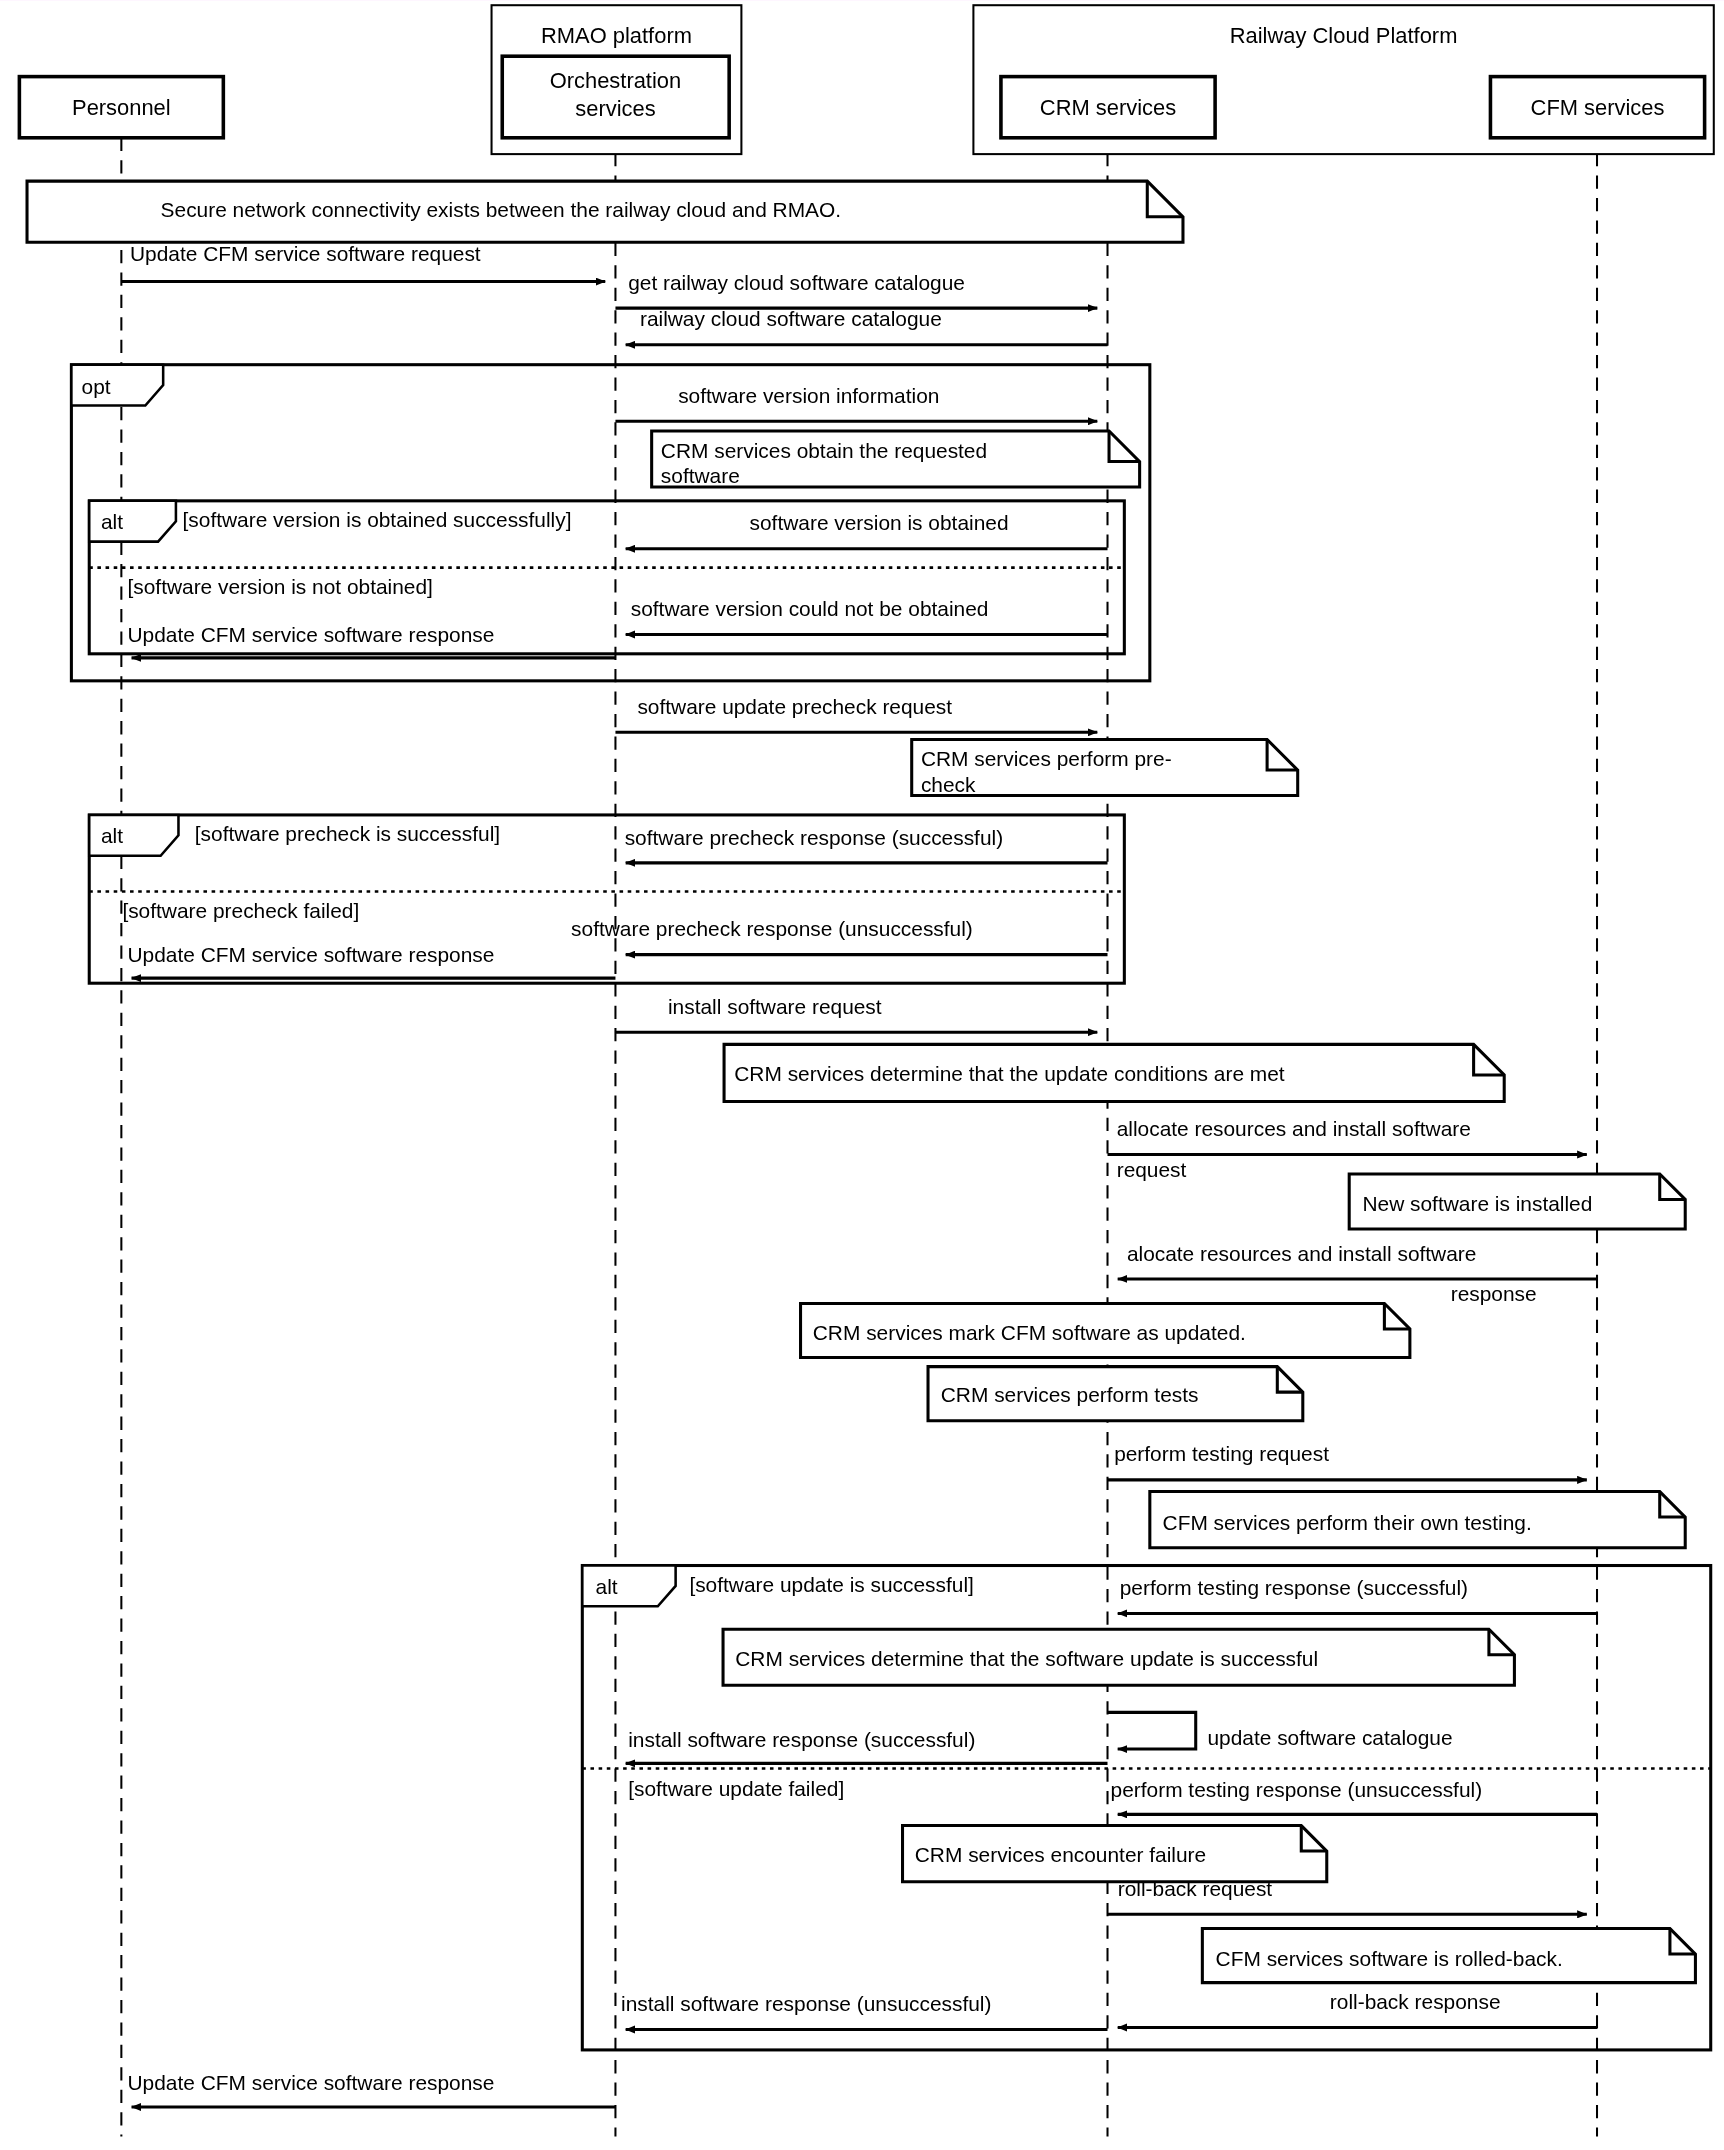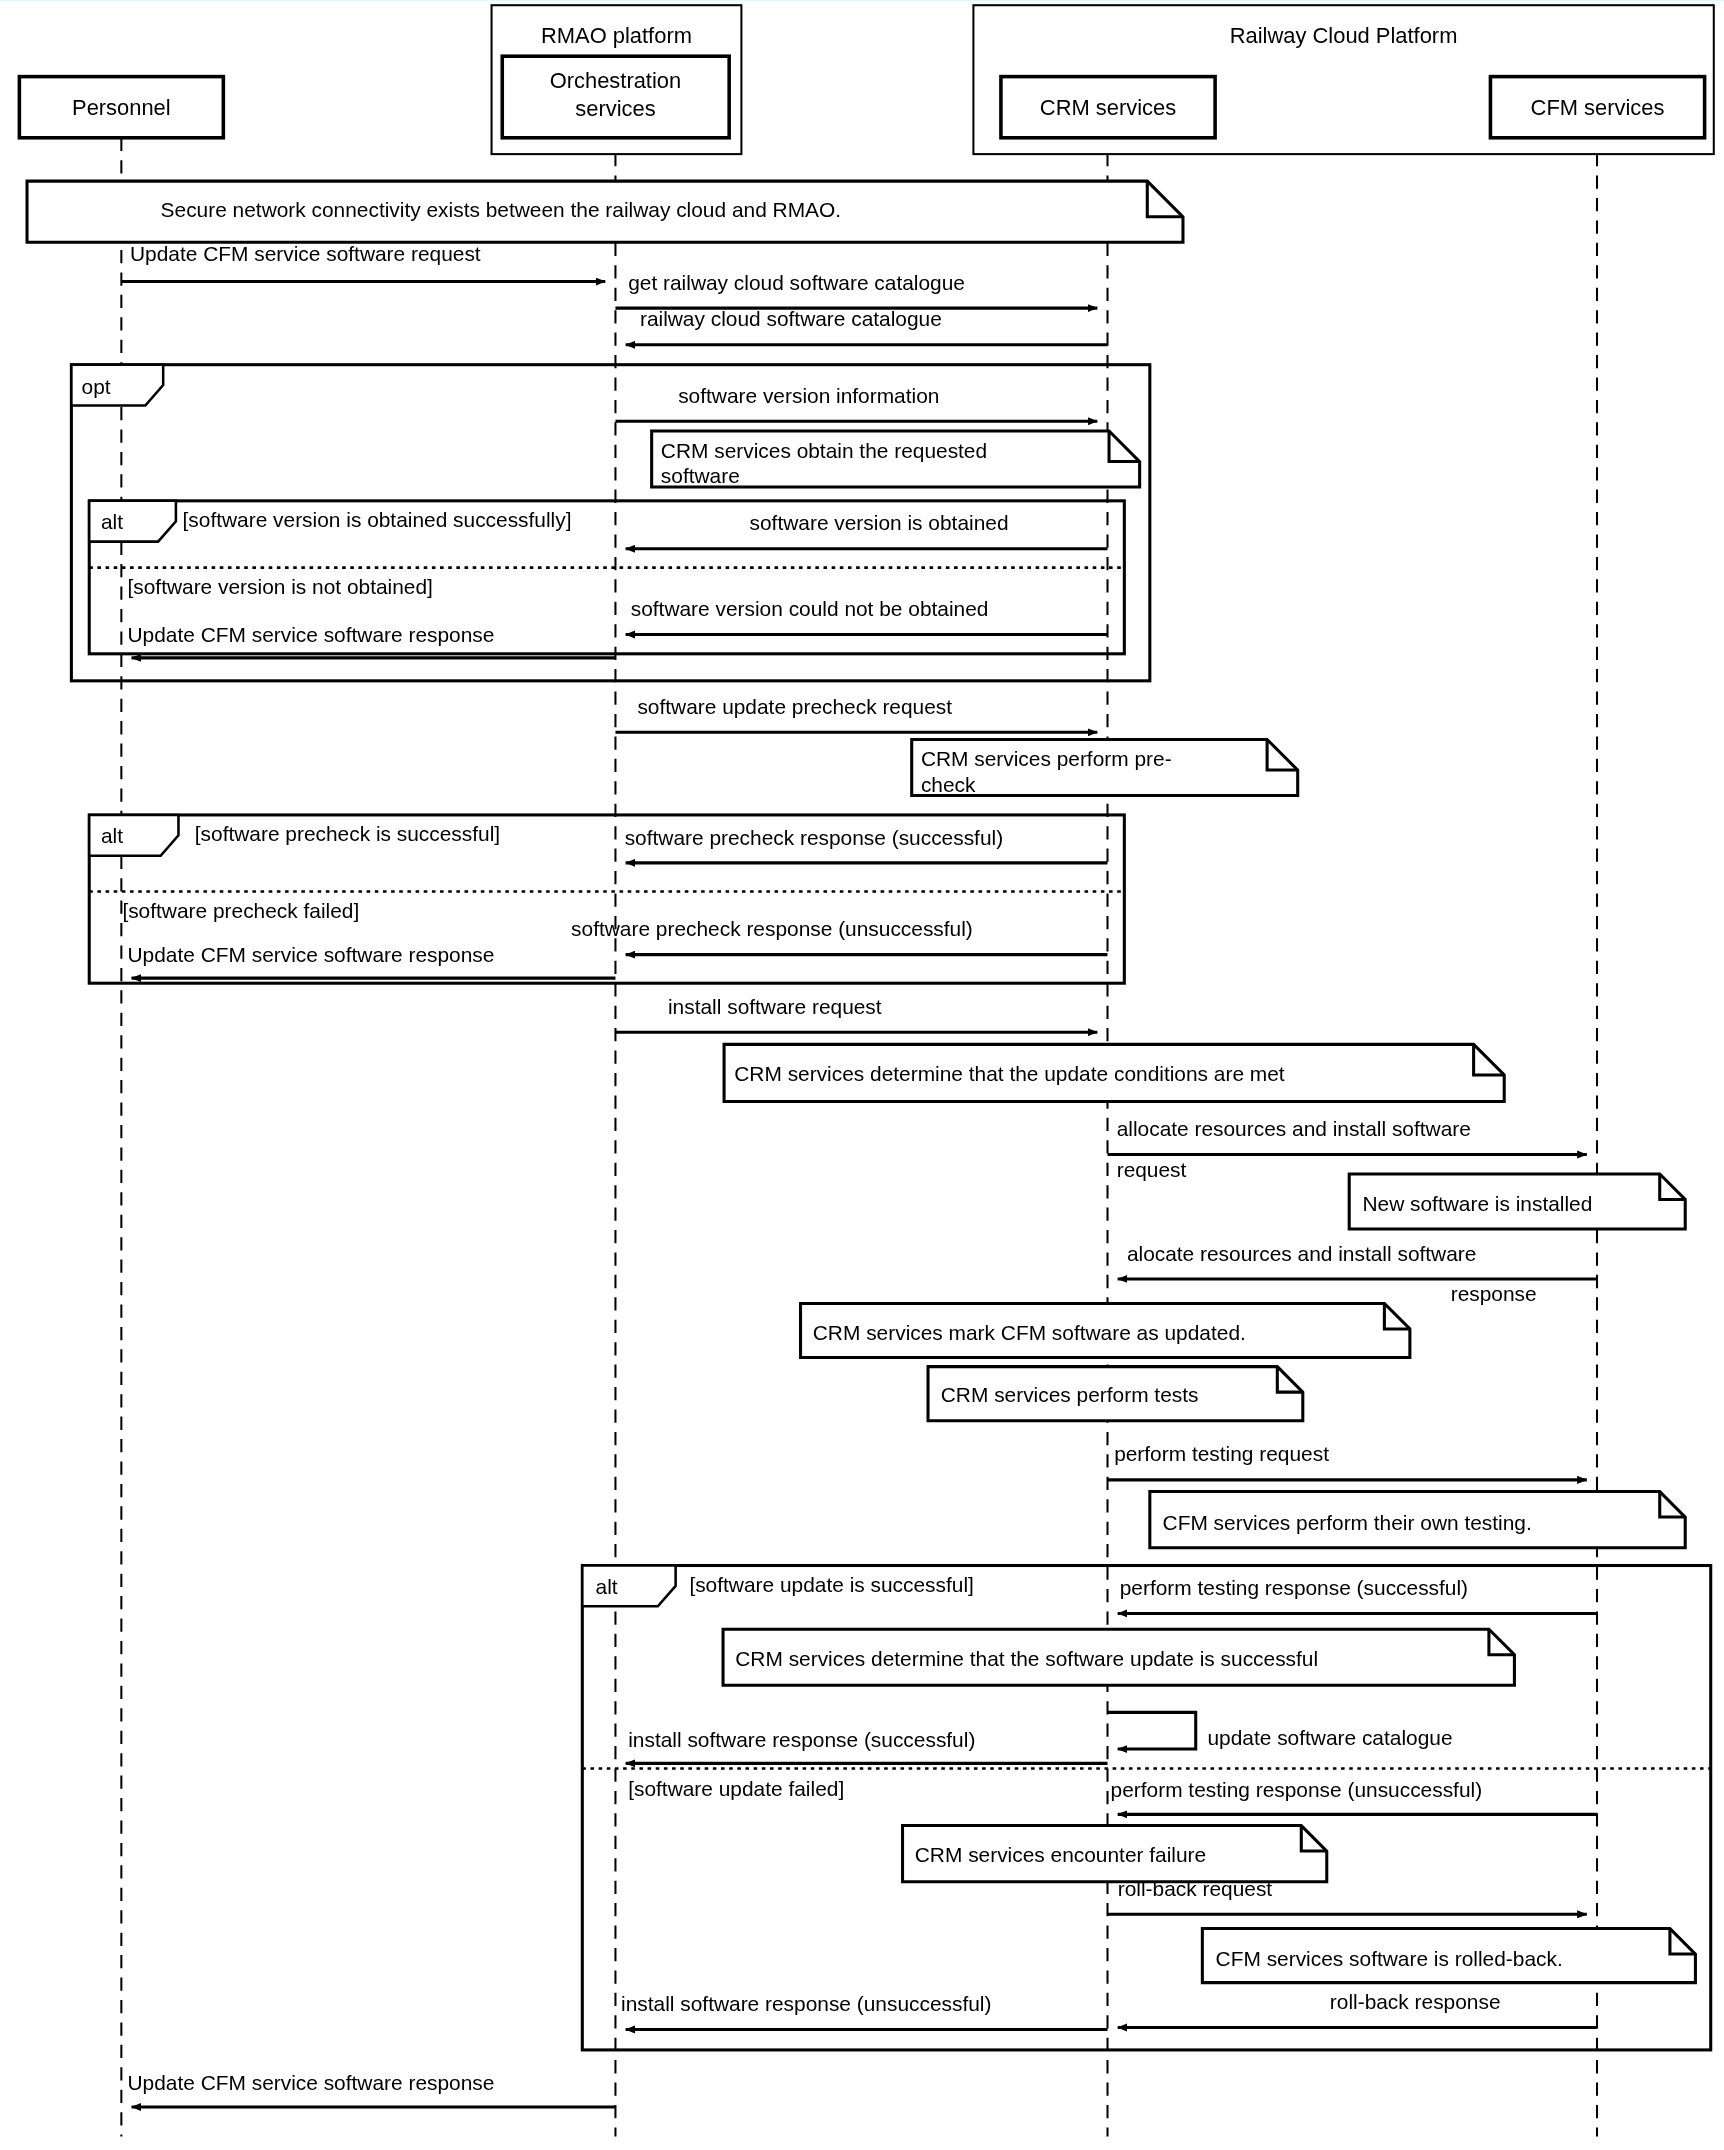--- a/index.html
+++ b/index.html
@@ -1,17 +1,17 @@
 <!DOCTYPE html>
 <html style="font-size:8.2px"><head>
 <meta charset="utf-8">
 <style>
   html,body{margin:0;padding:0;background:#ffffff;}
   body{font-family:"Liberation Sans", sans-serif;}
-  #canvas{position:relative;width:1725px;height:2151px;background:#14b8a6;}
+  #canvas{position:relative;width:1725px;height:2151px;background:#f0abfc;}
   svg{display:block;}
   text{font-family:"Liberation Sans", sans-serif; fill:#000; }
   .lbl{font-size:41px;}
   .ttl{font-size:43px;}
   .frmlbl{font-size:41px;font-weight:400;}
   .guard{font-size:41px;}
 </style>
 </head>
 <body>
 

